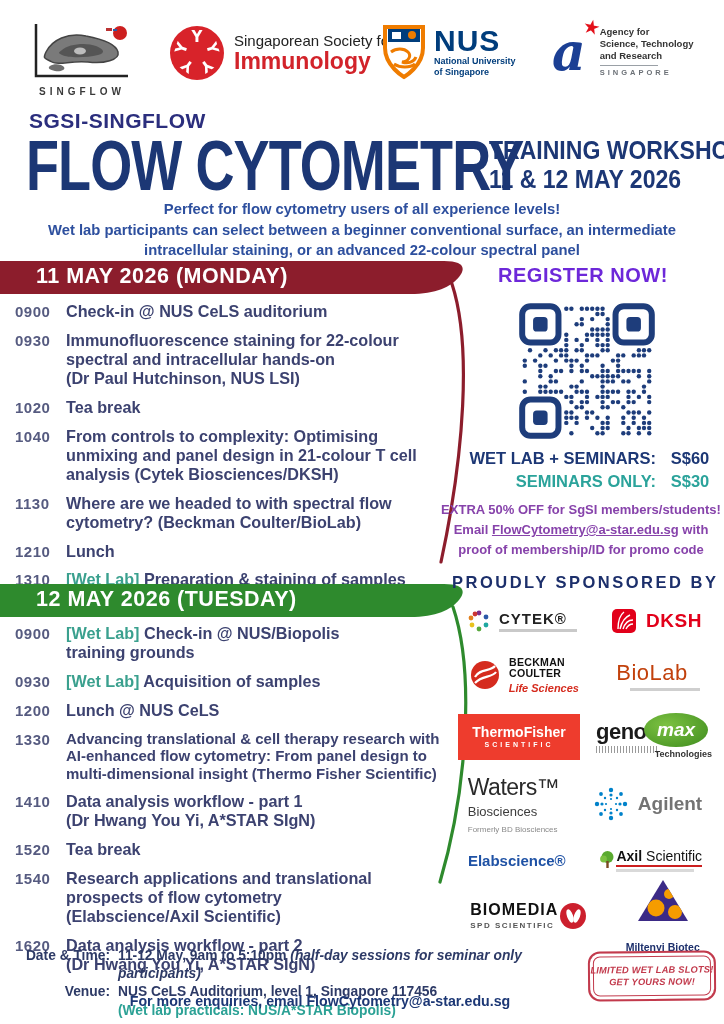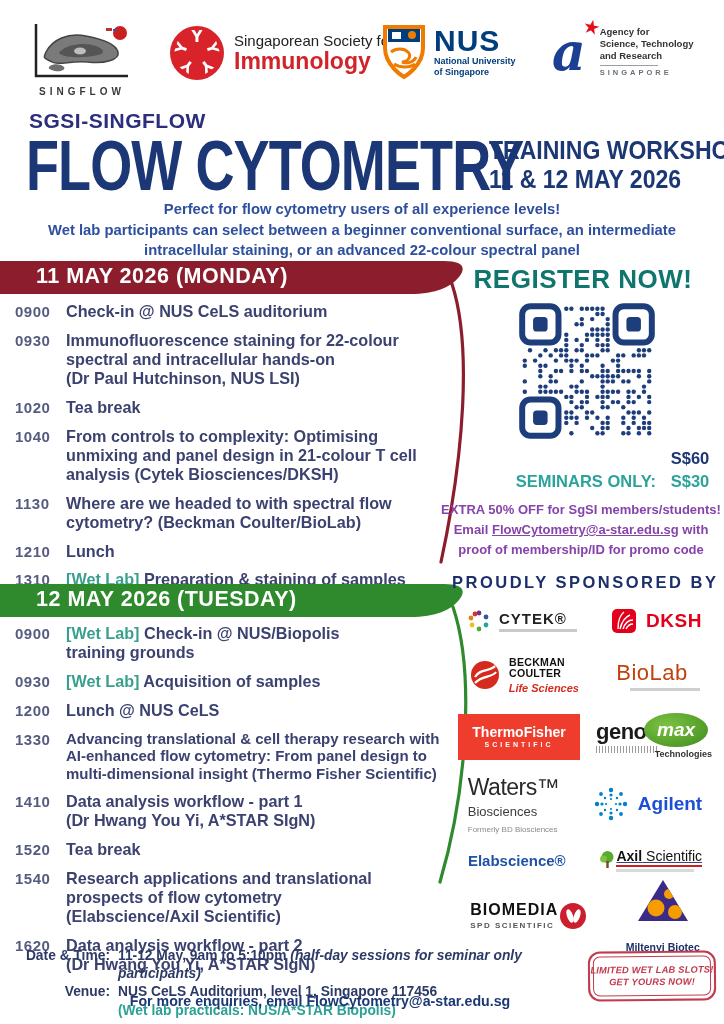--- a/index.html
+++ b/index.html
@@ -45,22 +45,22 @@
   .sched{left:15px;display:flex;flex-direction:column;gap:10px;}
   #sched1{top:302px;width:450px;}
   #sched2{top:624px;width:470px;}
   .sched-row{display:flex;gap:9px;align-items:flex-start;}
   .sched-time{flex:0 0 42px;font-size:15px;font-weight:600;color:#565b80;padding-top:1px;letter-spacing:.5px;}
   .sched-text{font-size:16.2px;font-weight:700;color:#3c4270;line-height:1.17;white-space:pre-line;}
   .sched-text.small{font-size:15px;}
   .wetlab{color:#3aa08e;}
 
   
-  #register-title{top:264px;left:452px;width:262px;text-align:center;color:#0f766e;
-    font-weight:900;font-size:26px;letter-spacing:.5px;white-space:nowrap;}
+  #register-title{top:264px;left:452px;width:262px;text-align:center;color:#6d28d9;
+    font-weight:900;font-size:20px;letter-spacing:.5px;white-space:nowrap;}
   #qr{top:301px;left:517px;width:140px;height:140px;}
   #prices{top:449px;left:448px;width:266px;display:flex;flex-direction:column;gap:4px;}
   .price-line{display:flex;justify-content:flex-end;align-items:baseline;gap:10px;font-weight:800;font-size:16.5px;}
   .price-line .pv{flex:0 0 48px;text-align:center;}
   .p-navy{color:#1c3775;}
   .p-teal{color:#2ba39b;}
   #promo{top:500px;left:440px;width:282px;text-align:center;color:#8743ab;font-weight:700;
     font-size:13px;line-height:1.55;}
   #promo .email{text-decoration:underline;}
 
@@ -86,23 +86,23 @@
   .geno-oval{position:absolute;left:50px;top:0px;width:64px;height:34px;border-radius:50%;
     background:radial-gradient(ellipse at 35% 35%, #7cc142, #3e8c1e);display:flex;align-items:center;justify-content:center;
     color:#fff;font-weight:800;font-style:italic;font-size:19px;}
   .geno-tech{position:absolute;right:0px;bottom:2px;font-size:9px;color:#333;font-weight:600;}
   .geno-bars{position:absolute;left:2px;bottom:8px;width:62px;height:7px;
     background:repeating-linear-gradient(90deg,#9a9a9a 0 1px,transparent 1px 3px);}
   .waters{display:flex;flex-direction:column;align-items:flex-start;}
   .waters-1{font-size:23px;color:#2a2a2a;font-weight:500;letter-spacing:-.5px;}
   .waters-2{font-size:13px;color:#3c3c3c;margin-top:3px;}
   .waters-3{font-size:8px;color:#8a8a8a;margin-top:6px;}
-  .agilent-name{font-size:19px;font-weight:800;color:#1d4ed8;}
+  .agilent-name{font-size:19px;font-weight:800;color:#737373;}
   .elab-name{font-size:15px;font-weight:800;color:#1f52a5;}
-  .axil{display:flex;align-items:center;gap:0;text-decoration:underline;}
+  .axil{display:flex;align-items:center;gap:0;}
   .axil-text{display:flex;flex-direction:column;}
   .axil-line1{font-size:14px;color:#111;}
   .axil-line1 b{font-weight:900;}
   .axil-rule{height:2px;background:#cc1f1f;margin-top:1px;}
   .axil-tag{height:3px;background:#d9d9d9;margin-top:2px;width:90%;}
   .biomedia{display:flex;align-items:center;gap:1px;}
   .biomedia-1{font-size:16px;font-weight:900;color:#111;letter-spacing:1px;line-height:1;}
   .biomedia-2{font-size:8px;color:#555;letter-spacing:1.5px;font-weight:700;margin-top:3px;}
   .milt{display:flex;flex-direction:column;align-items:center;}
   .milt-name{font-size:10.5px;font-weight:800;color:#1c2f6b;margin-top:18px;}
@@ -489,20 +489,21 @@
         <rect x="5.185185185185185" y="5.185185185185185" width="36.2962962962963" height="36.2962962962963" rx="8.296296296296296" fill="none" stroke="#1e3d7b" stroke-width="5.962962962962963"></rect>
         <rect x="16.074074074074076" y="16.074074074074076" width="14.518518518518517" height="14.518518518518517" rx="3.6296296296296293" fill="#1e3d7b"></rect>
         <rect x="98.51851851851852" y="5.185185185185185" width="36.2962962962963" height="36.2962962962963" rx="8.296296296296296" fill="none" stroke="#1e3d7b" stroke-width="5.962962962962963"></rect>
         <rect x="109.4074074074074" y="16.074074074074076" width="14.518518518518517" height="14.518518518518517" rx="3.6296296296296293" fill="#1e3d7b"></rect>
         <rect x="5.185185185185185" y="98.51851851851852" width="36.2962962962963" height="36.2962962962963" rx="8.296296296296296" fill="none" stroke="#1e3d7b" stroke-width="5.962962962962963"></rect>
         <rect x="16.074074074074076" y="109.4074074074074" width="14.518518518518517" height="14.518518518518517" rx="3.6296296296296293" fill="#1e3d7b"></rect>
       </svg></div>
 
   <div id="prices" class="abs">
     <div class="price-line p-navy">
+      <span>WET LAB + SEMINARS:</span>
       <span class="pv">S$60</span>
     </div>
     <div class="price-line p-teal">
       <span>SEMINARS ONLY:</span>
       <span class="pv">S$30</span>
     </div>
   </div>
 
   <div id="promo" class="abs">
     <div>EXTRA 50% OFF for SgSI members/students!</div>

